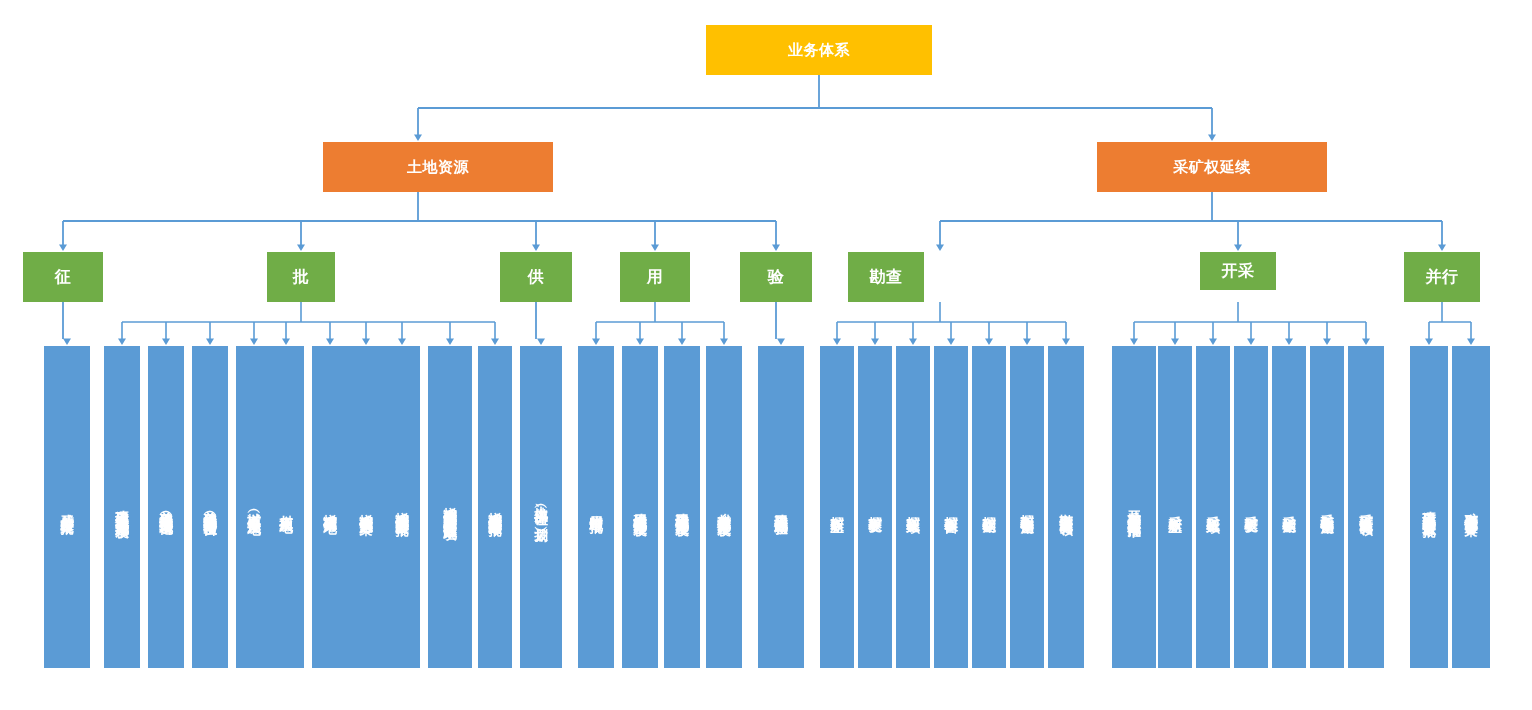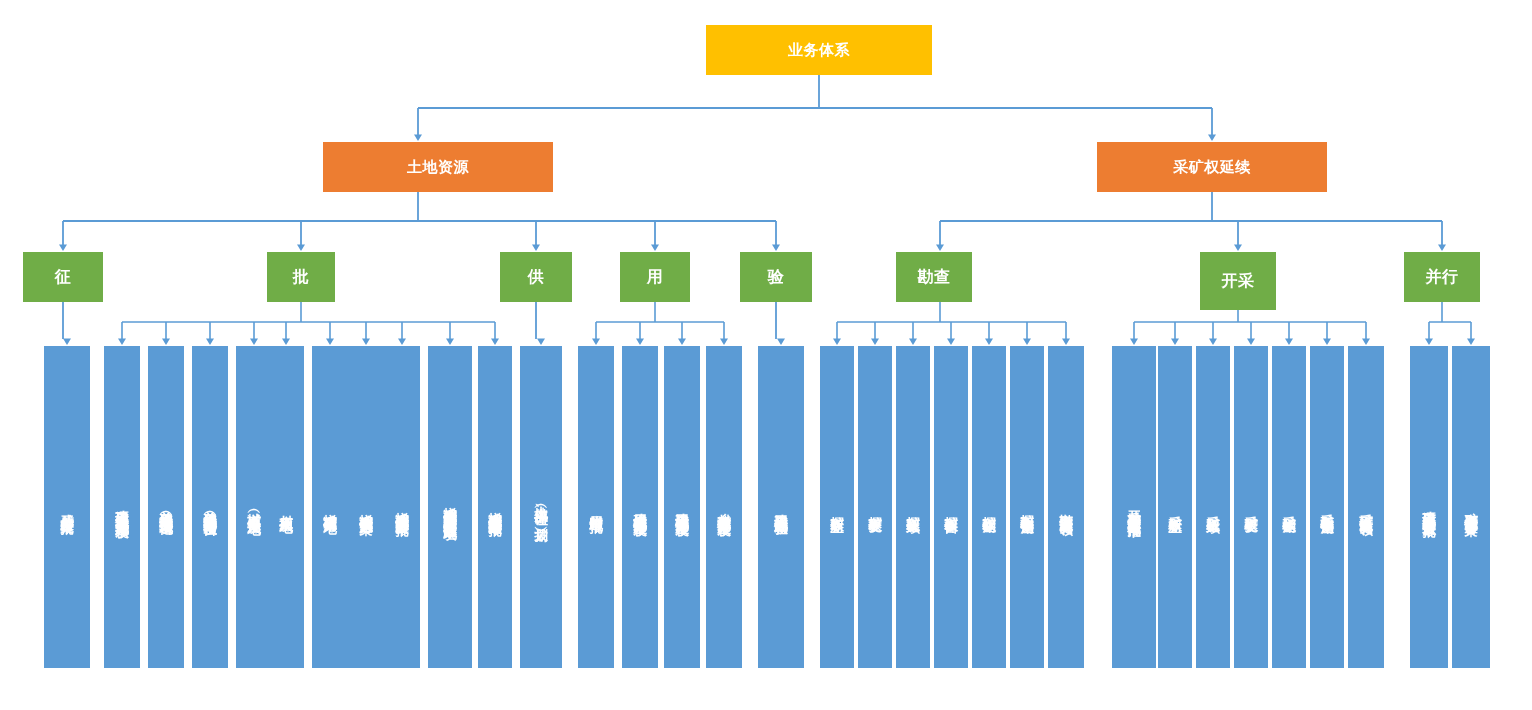--- a/index.html
+++ b/index.html
@@ -167,22 +167,22 @@
     </svg>
   <div id="nodes">
       <div class="node root" style="left: 706px; top: 25px; width: 226px; height: 50px;">业务体系</div>
       <div class="node l2" style="left: 303px; top: 142px; width: 230px; height: 50px; margin-left: 20px;">土地资源</div>
       <div class="node l2" style="left: 1097px; top: 142px; width: 230px; height: 50px;">采矿权延续</div>
       <div class="node l3" style="left: 23px; top: 252px; width: 80px; height: 50px;">征</div>
       <div class="node l3" style="left: 267px; top: 252px; width: 68px; height: 50px;">批</div>
       <div class="node l3" style="left: 500px; top: 252px; width: 72px; height: 50px;">供</div>
       <div class="node l3" style="left: 620px; top: 252px; width: 70px; height: 50px;">用</div>
       <div class="node l3" style="left: 740px; top: 252px; width: 72px; height: 50px;">验</div>
-      <div class="node l3" style="left: 896px; top: 252px; width: 76px; height: 50px;">勘查</div>
-      <div class="node l3" style="left: 1200px; top: 252px; width: 76px; height: 58px;">开采</div>
+      <div class="node l3" style="left: 848px; top: 252px; width: 76px; height: 50px;">勘查</div>
+      <div class="node l3" style="left: 1200px; top: 252px; width: 76px; height: 38px;">开采</div>
       <div class="node l3" style="left: 1404px; top: 252px; width: 76px; height: 50px;">并行</div>
       <div class="node leaf" style="left: 44px; top: 346px; width: 46px; height: 322px;">
         <span class="leaf-text" style="font-size: 13.5px;">成片开发方案审批</span>
       </div>
       <div class="node leaf" style="left: 104px; top: 346px; width: 36px; height: 322px;">
         <span class="leaf-text" style="font-size: 13.5px;">建设项目用地预审与选址意见书核发</span>
       </div>
       <div class="node leaf" style="left: 148px; top: 346px; width: 36px; height: 322px;">
         <span class="leaf-text" style="font-size: 13.5px;">单独选址用地（征转用地项目）</span>
       </div>

